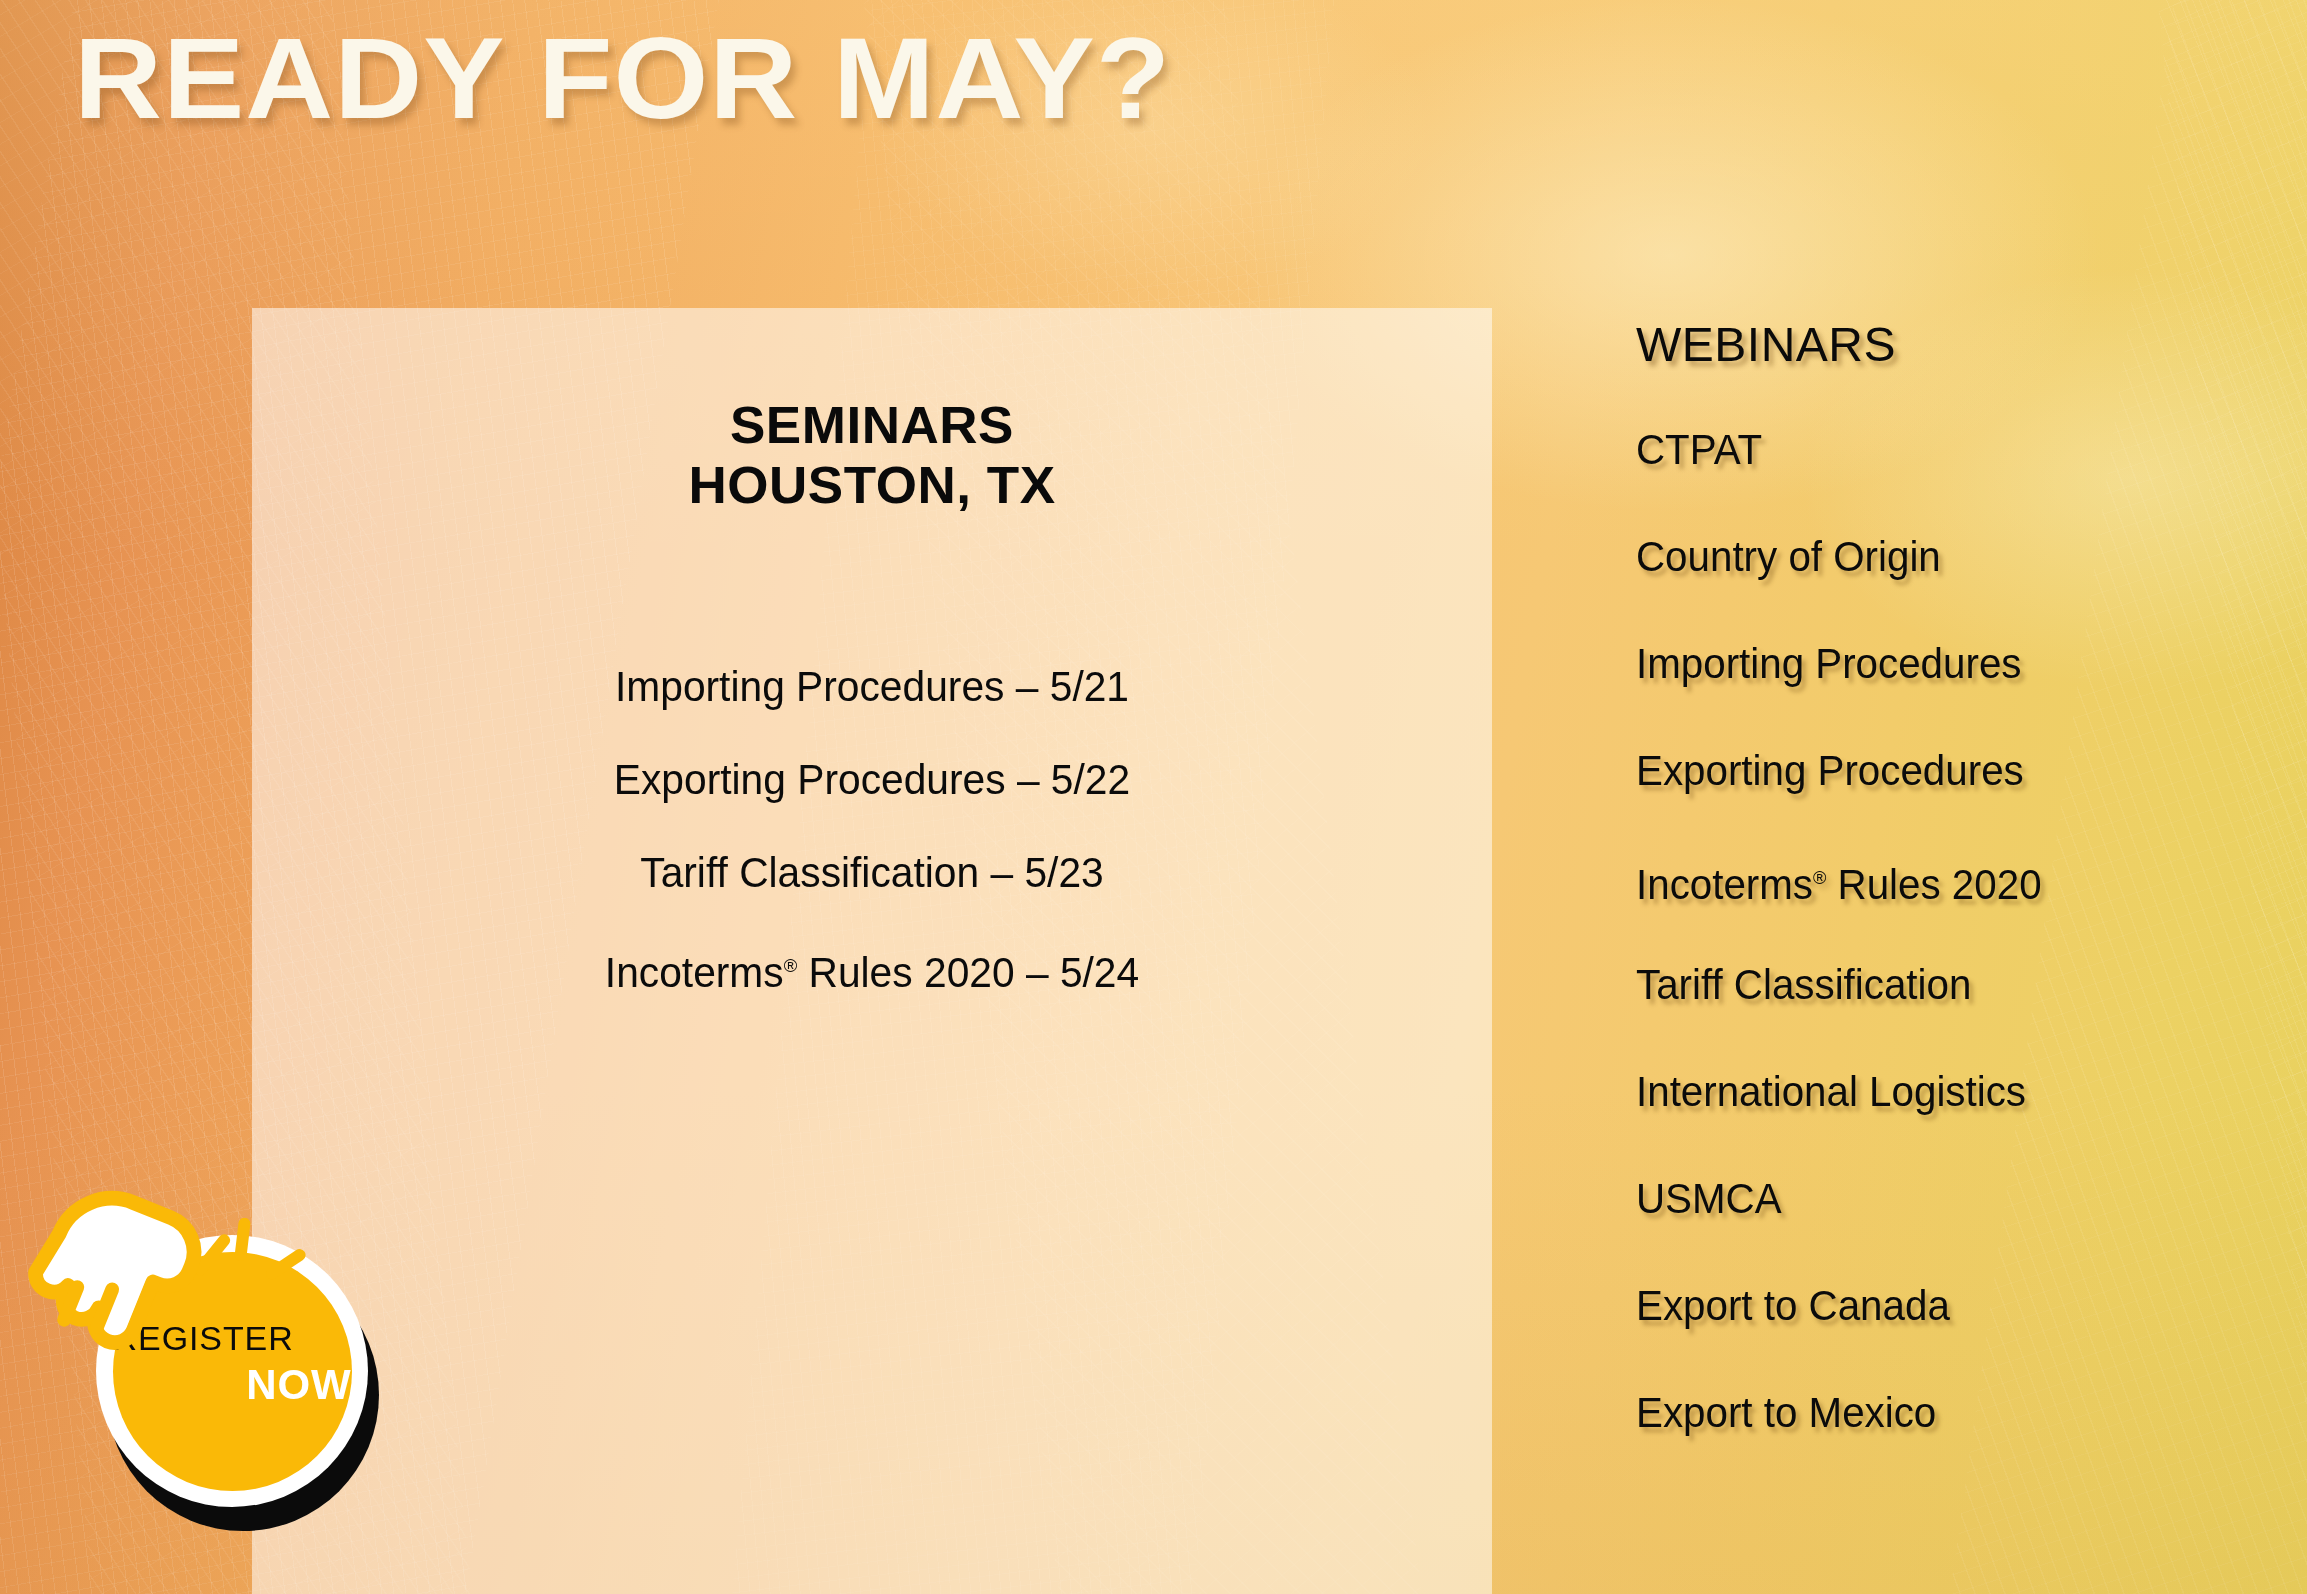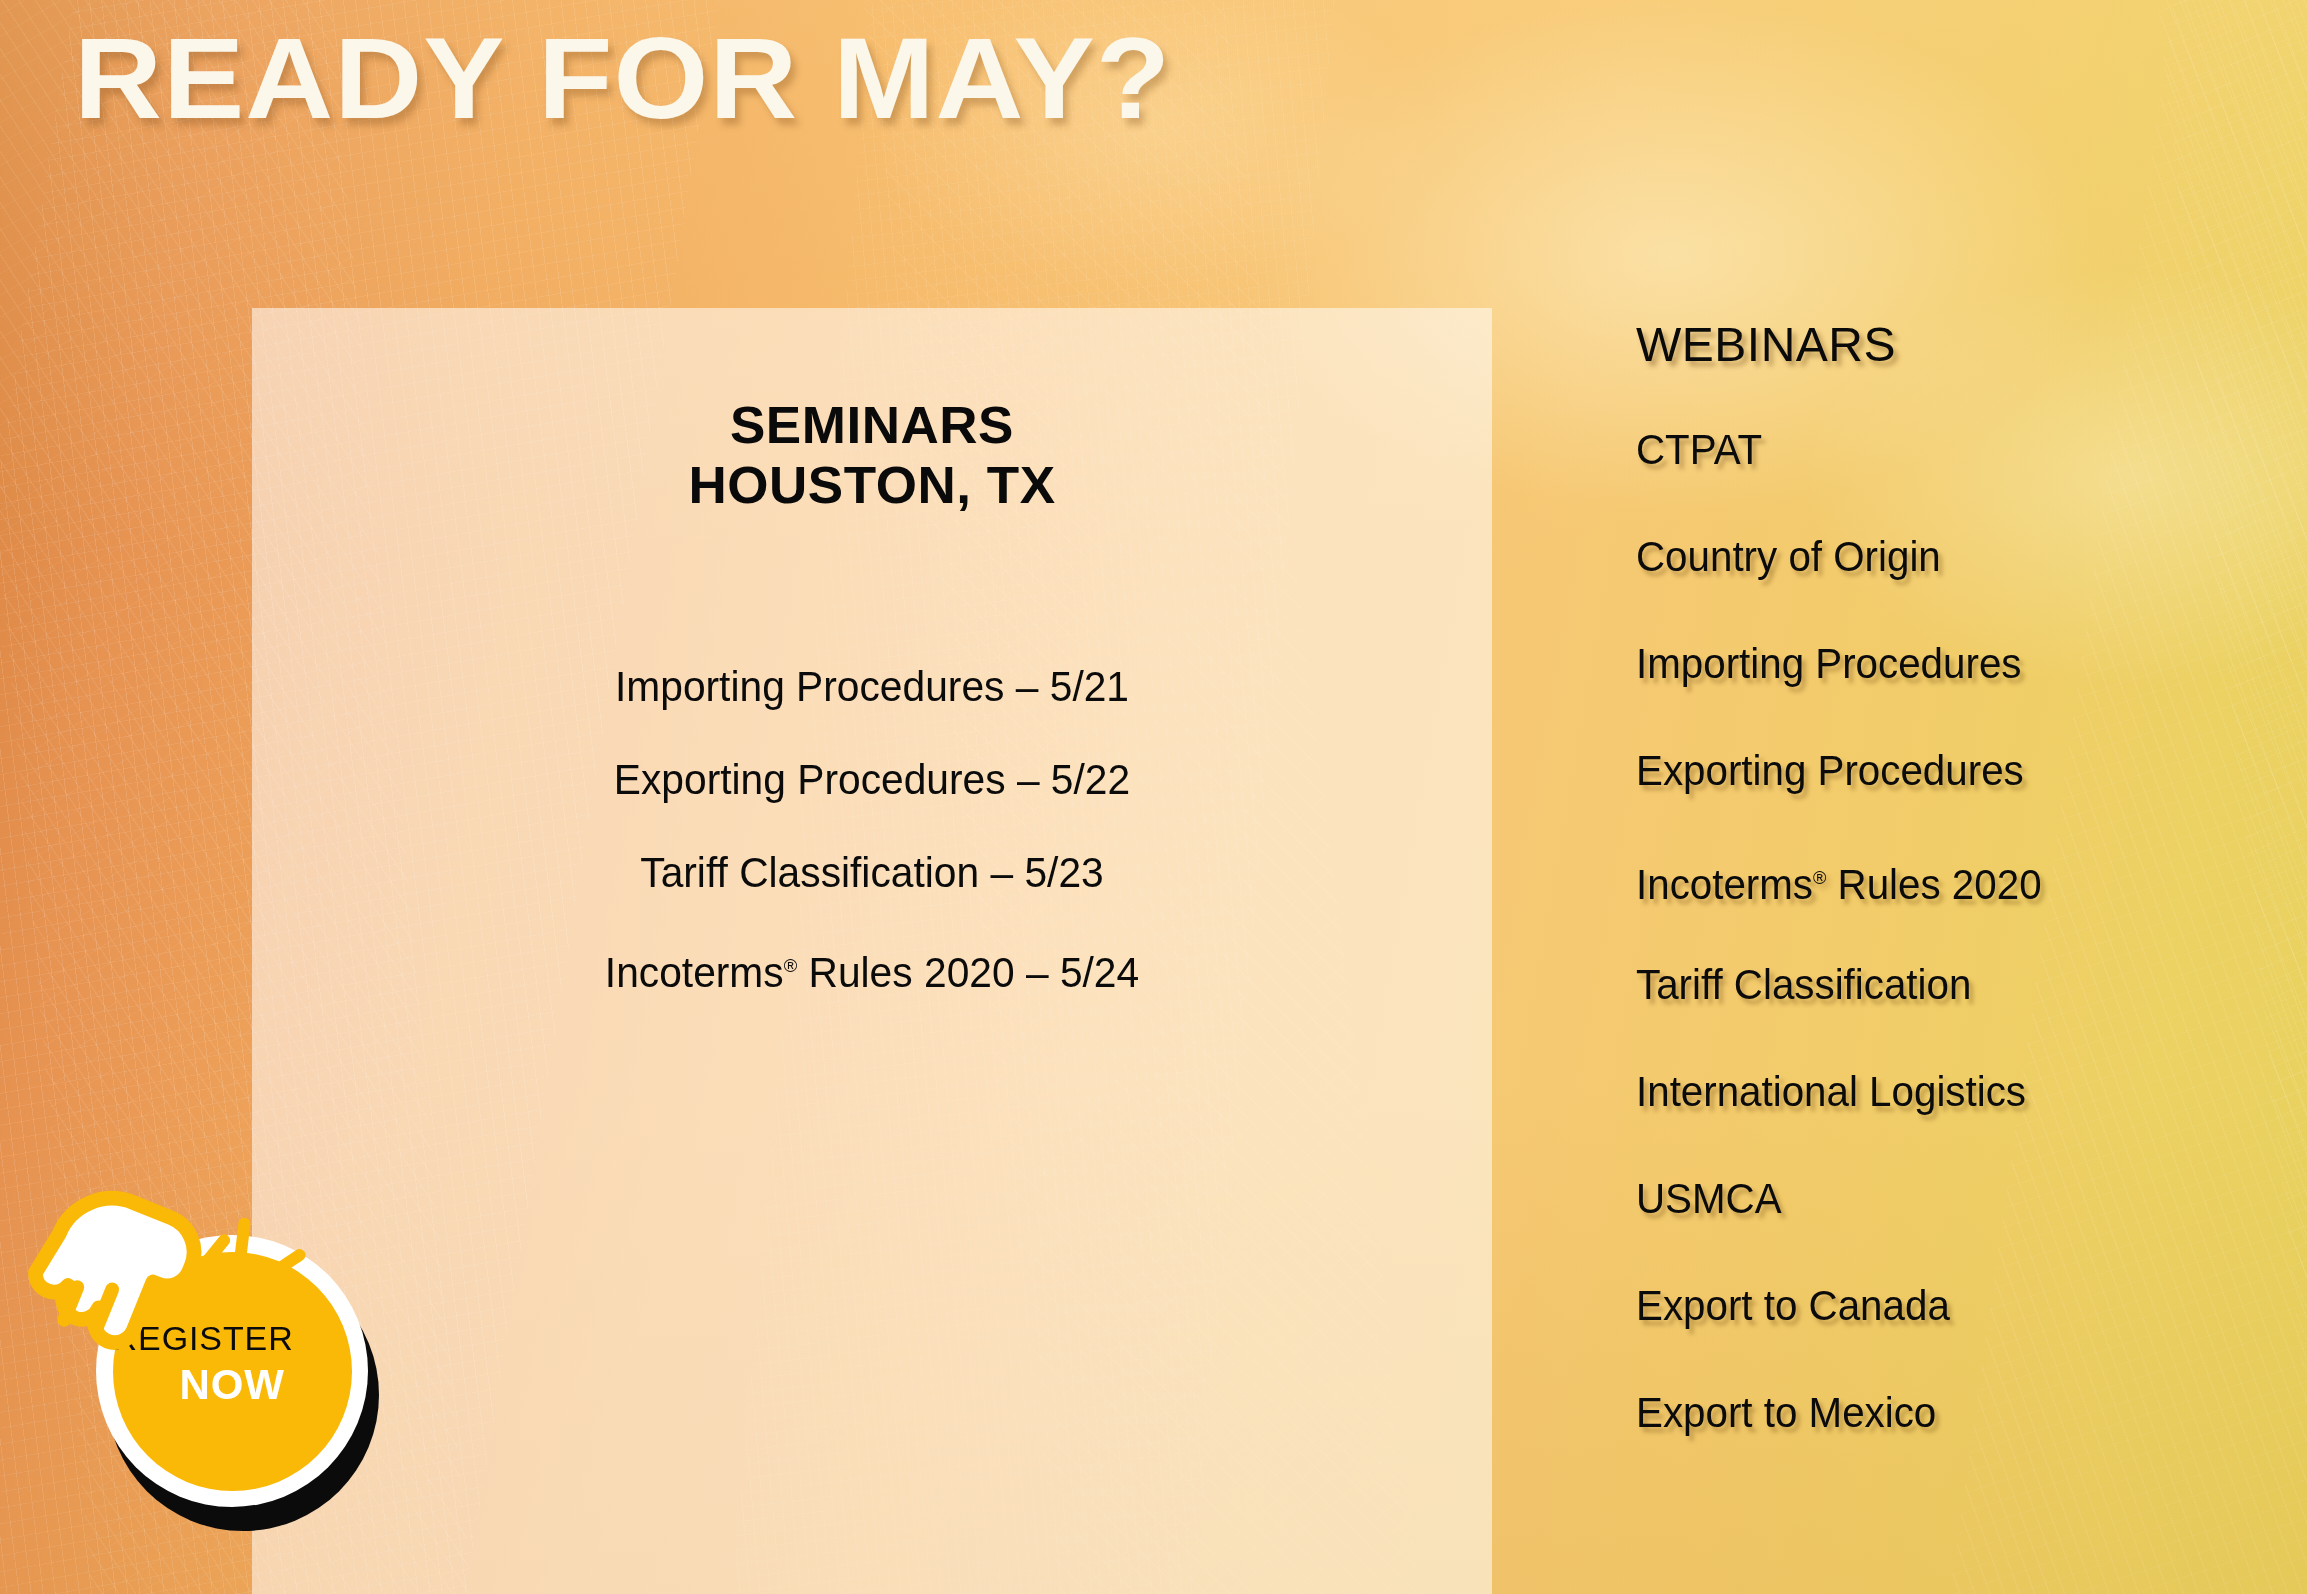--- a/index.html
+++ b/index.html
@@ -168,21 +168,21 @@
   .reg-top{
     position:absolute; left:108px; top:138px;
     width:239px;
     text-align:left;
     font-size:34px; font-weight:400; letter-spacing:0.9px;
     color:#0b0b0b;
   }
   .reg-bottom{
     position:absolute; left:108px; top:180px;
     width:239px;
-    text-align:center;
+    text-align:right;
     font-size:42px; font-weight:700; letter-spacing:0.9px;
     color:#ffffff;
   }
   .hand{
     position:absolute; left:-2.8px; top:-3.7px;
     width:258px; height:240px;
   }
   .rays{
     position:absolute; left:175px; top:37px;
     width:138px; height:120px;

